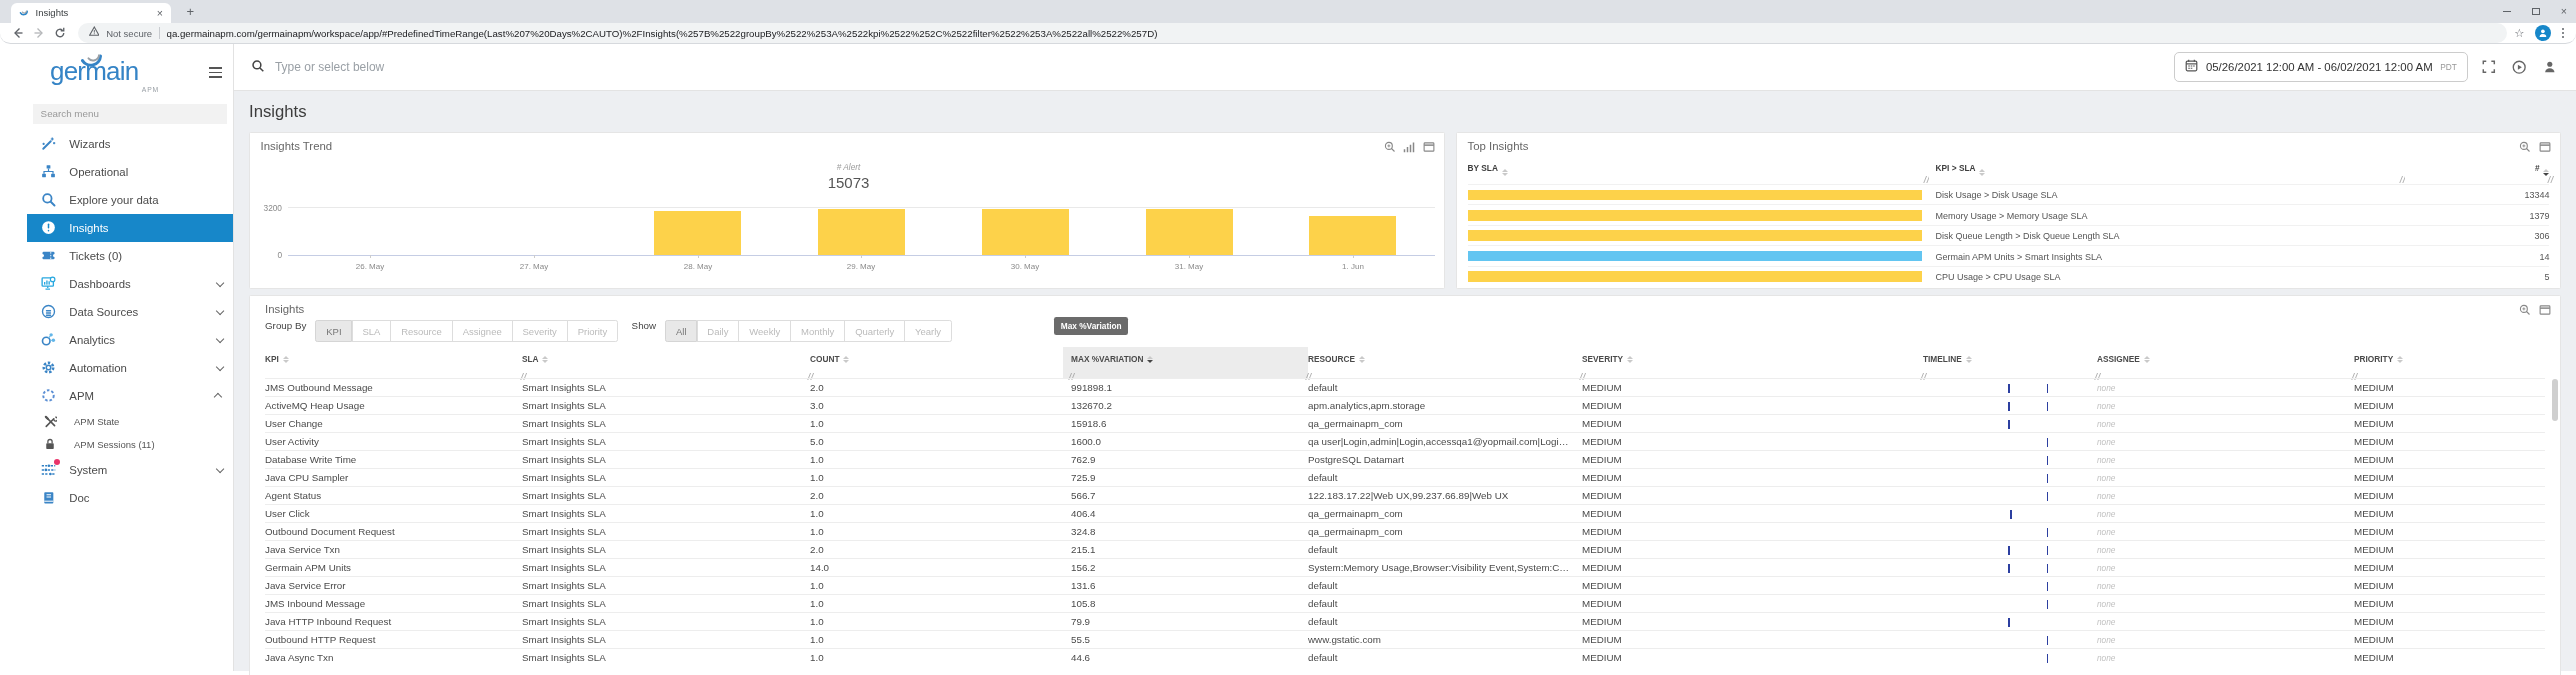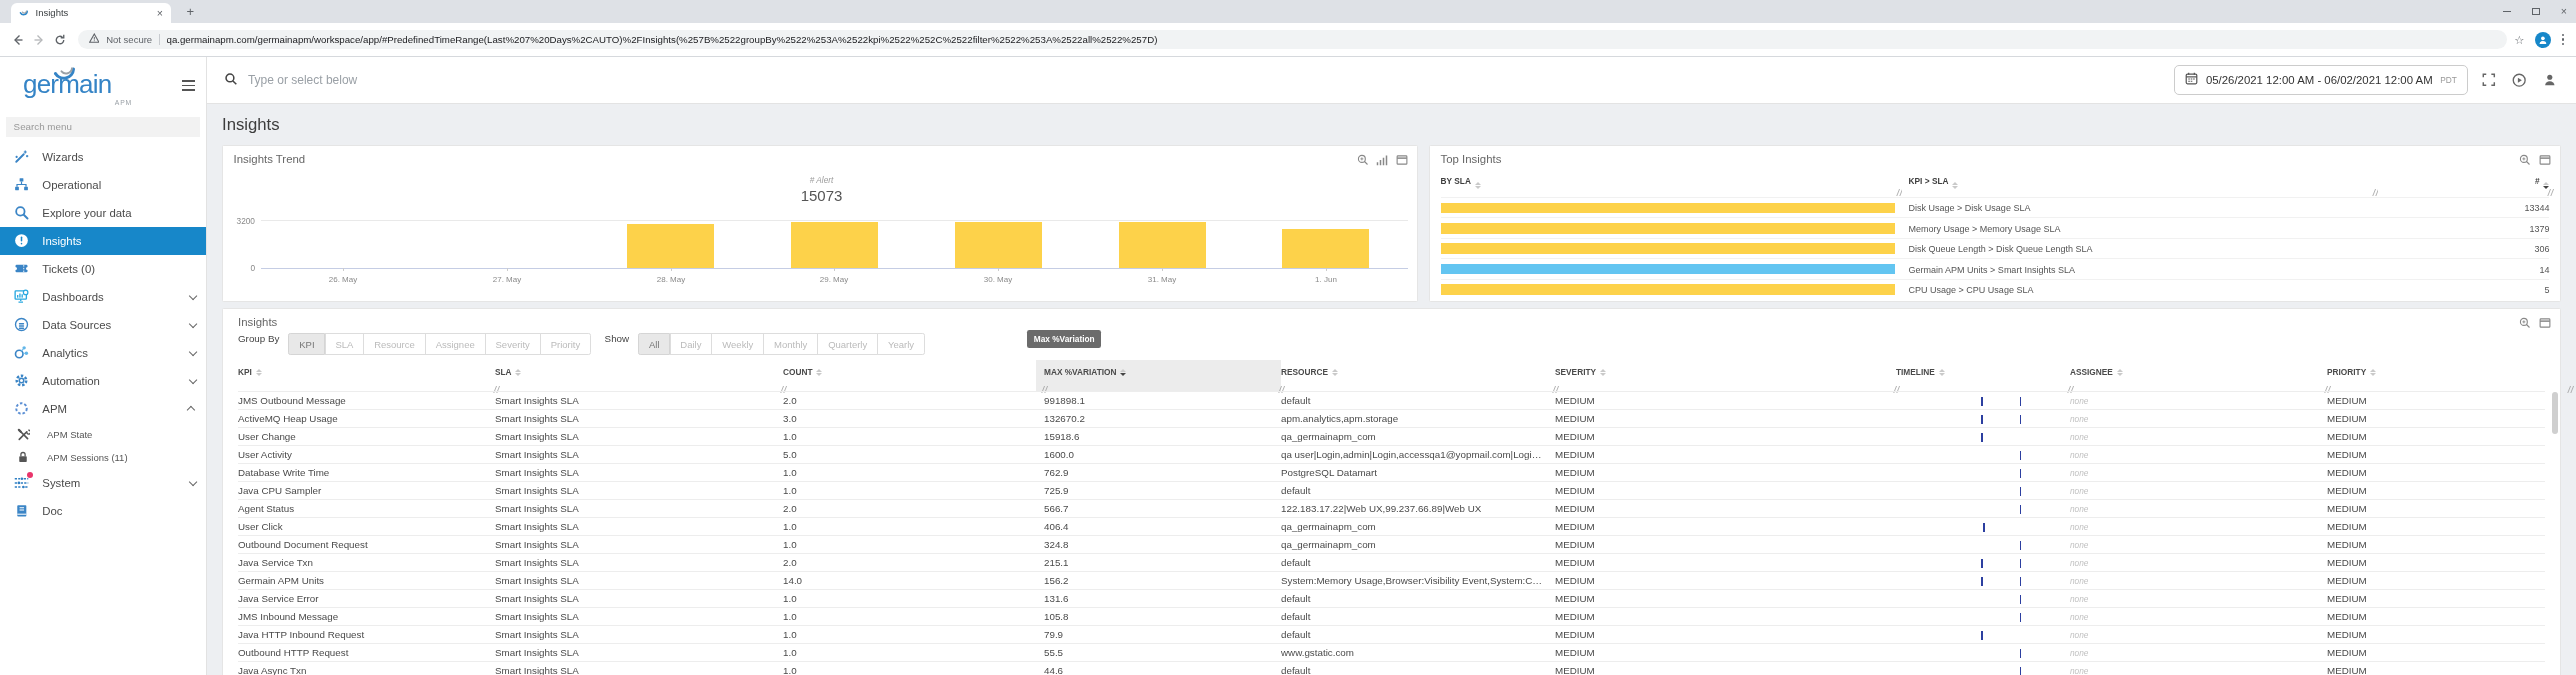--- a/index.html
+++ b/index.html
@@ -11,36 +11,36 @@
   .tab { position:absolute; left:10.6px; top:3px; width:160px; height:19.7px; background:#fff;
     border-radius:6px 6px 0 0; display:flex; align-items:center; padding:0 7.6px; }
   .tab-title { font-size:9.5px; color:#3c4043; flex:1; margin-left:6px; white-space:nowrap; }
   .tab-close { color:#5f6368; font-size:10.6px; line-height:1; cursor:default; }
   .newtab { position:absolute; left:182px; top:3.8px; font-size:13px; color:#5f6368; width:16.7px; text-align:center; }
   .win-controls { position:absolute; right:9px; top:0; height:23px; display:flex; align-items:center; gap:21px; }
   .win-min { width:8.3px; height:0.8px; background:#5f6368; }
   .win-max { width:7.6px; height:7.6px; border:0.8px solid #5f6368; }
   .win-close { font-size:10.6px; color:#5f6368; line-height:1; }
 
-  .urlbar { height:34px; background:#fff; display:flex; align-items:center; padding:0 7.6px;
-    border-bottom:0.8px solid #d6d9dd; }
+  .urlbar { height:21px; background:#fff; display:flex; align-items:center; padding:0 7.6px;
+    border-bottom:0.8px solid #d6d9dd;border-radius:12px; }
   .nav-ic { width:21px; height:21px; display:flex; align-items:center; justify-content:center; color:#5f6368; }
   .url-pill { flex:1; height:19.7px; background:#f1f3f4; border-radius:10.6px; margin:0 7.6px;
     display:flex; align-items:center; padding:0 10.6px; gap:6.8px; min-width:0; }
   .notsecure { font-size:9.5px; color:#5f6368; white-space:nowrap; }
   .pill-div { width:0.8px; height:11.4px; background:#c8cbcf; }
   .url-text { font-size:9.7px; color:#202124; white-space:nowrap; overflow:hidden; }
   .url-right { display:flex; align-items:center; gap:10.6px; padding-right:4.5px; }
   .avatar { width:16px; height:16px; border-radius:50%; background:#1787c9; display:flex; align-items:center; justify-content:center; }
   .kebab { display:flex; flex-direction:column; gap:1.9px; }
   .kebab i { width:2.3px; height:2.3px; border-radius:50%; background:#5f6368; }
 
   
   .app { display:flex; height:627px; }
-  .sidebar { width:207px; background:#fff; border-right:0.8px solid #e2e2e2; position:relative; flex:none; }
+  .sidebar { width:207px; background:#fff; border-right:0.8px solid #e2e2e2; position:relative; flex:none;margin-left:27px; }
   .logo-wrap { padding:9px 0 1.5px 23px; position:relative; height:55px; }
   .logo-swirl { position:absolute; left:51px; top:3px; }
   .logo-text { font-size:26px; color:#3584c6; letter-spacing:-0.8px; line-height:1.45; }
   .logo-sub { position:absolute; right:74px; top:42px; font-size:6.8px; color:#9aa0a6; letter-spacing:0.8px; }
   .hamburger { position:absolute; right:10.6px; top:23px; display:flex; flex-direction:column; gap:3px; }
   .hamburger i { width:13.6px; height:1.5px; background:#555; }
   .side-search { margin:4.5px 6px 6px 6px; }
   .side-search input { width:100%; height:20.4px; border:none; background:#f2f2f2; padding:0 7.6px;
     font-size:9.8px; color:#555; font-family:inherit; outline:none; }
   .side-search input::placeholder { color:#999; }

